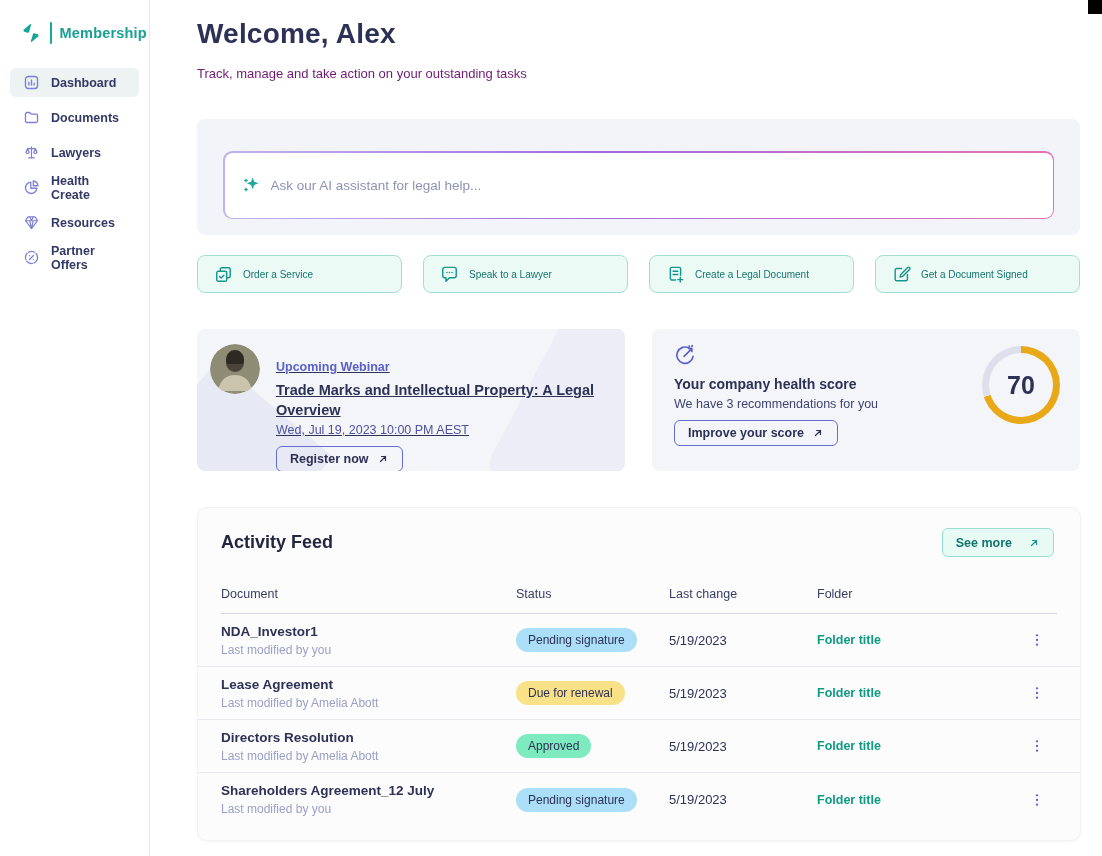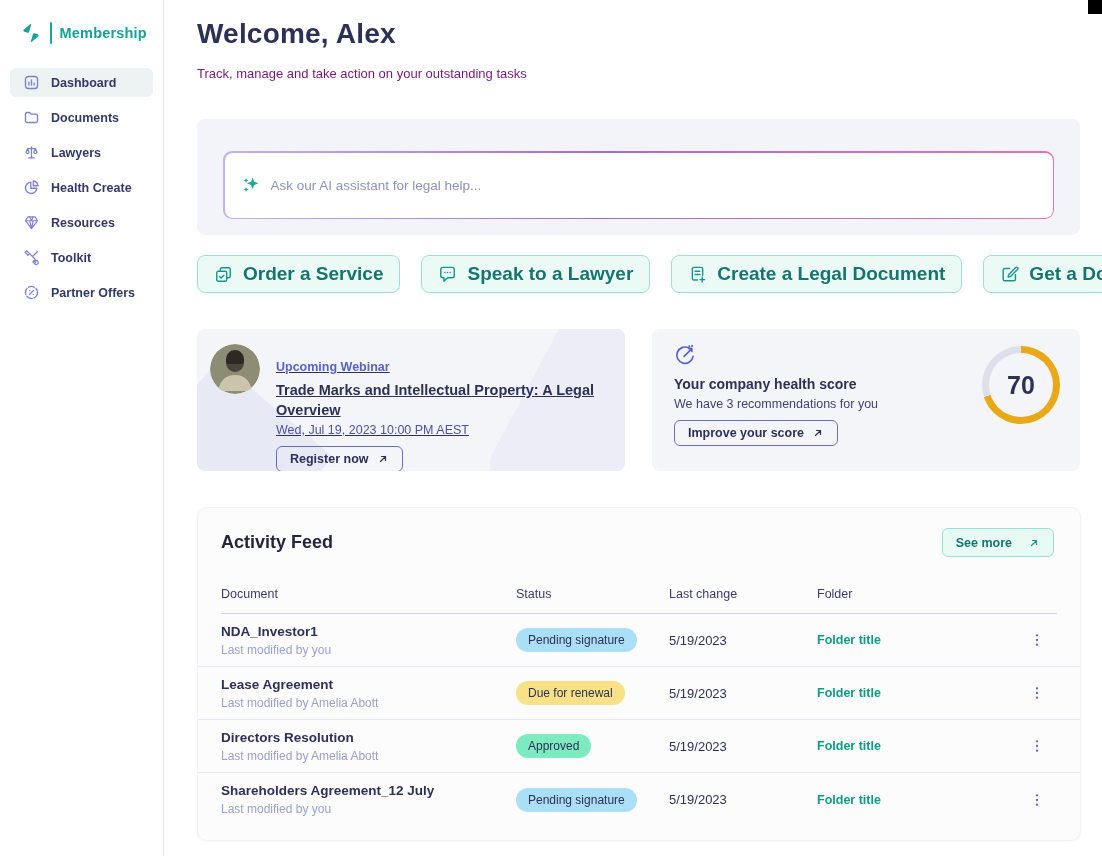--- a/index.html
+++ b/index.html
@@ -1,20 +1,20 @@
 <!DOCTYPE html>
 <html><head>
 <meta charset="utf-8">
 <style>
   * { margin:0; padding:0; box-sizing:border-box; }
   html,body { width:1102px; height:856px; background:#ffffff; font-family:"Liberation Sans", sans-serif; color:#2d3156; overflow:hidden; }
   .page { position:relative; width:1102px; height:856px; background:#fff; }
 
   
-  .sidebar { position:absolute; left:0; top:0; width:164px; height:856px; background:#fff; border-right:1px solid #e9e9ef; padding:22px 0 0 0; }
+  .sidebar { position:absolute; left:0; top:0; width:150px; height:856px; background:#fff; border-right:1px solid #e9e9ef; padding:22px 0 0 0; }
   .logo { display:flex; align-items:center; gap:8px; padding-left:20px; }
   .logo-mark { width:22px; height:22px; flex:0 0 auto; }
   .logo-divider { width:1.5px; height:22px; background:#17a79c; border-radius:1px; }
   .logo-text { color:#17a094; font-size:14.5px; font-weight:700; letter-spacing:.2px; }
   .nav { margin-top:24px; padding:0 10px; display:flex; flex-direction:column; gap:6px; }
   .nav-item { display:flex; align-items:center; gap:11px; height:29px; padding:0 8px 0 13px; border-radius:6px; cursor:pointer; }
   .nav-item.active { background:#edf2f2; }
   .nav-item .nicon { width:17px; height:17px; color:#7b80d6; flex:0 0 auto; display:flex; }
   .nav-item .nlabel { font-size:12.5px; font-weight:700; color:#333965; }
 
@@ -28,21 +28,21 @@
   .ai-border { height:68px; border-radius:9px; padding:1.5px; background:linear-gradient(90deg,#c1b3ef,#a26ae0 45%,#e673b2); }
   .ai-inner { position:relative; height:100%; background:#fff; border-radius:8px; display:flex; align-items:center; }
   .ai-sparkle { position:absolute; left:16px; top:50%; transform:translateY(-50%); width:20px; height:20px; color:#1fa89b; }
   .ai-input { width:100%; height:100%; border:none; outline:none; background:transparent; border-radius:8px; padding-left:46px; font-size:13.5px; font-family:"Liberation Sans", sans-serif; color:#3f4470; }
   .ai-input::placeholder { color:#8e93b3; }
 
   
   .actions { margin-top:20px; display:flex; gap:21px; }
   .action-btn { flex:1; height:38px; background:#ecfaf6; border:1px solid #a3ded4; border-radius:8px; display:flex; align-items:center; gap:10px; padding:0 16px; cursor:pointer; }
   .action-btn .aicon { width:19px; height:19px; color:#14968c; flex:0 0 auto; display:flex; }
-  .action-btn .alabel { font-size:19px; font-weight:700; color:#14756d; white-space:nowrap; }
+  .action-btn .alabel { font-size:10px; font-weight:400; color:#14756d; white-space:nowrap; }
 
   
   .cards-row { margin-top:36px; display:flex; gap:27px; }
   .card { background:#f4f5f9; border-radius:8px; position:relative; overflow:hidden; }
   .webinar-card { width:428px; height:142px; }
   .decor1 { position:absolute; left:-45px; bottom:-70px; width:150px; height:150px; background:#e3e4f2; transform:rotate(40deg); opacity:.75; }
   .decor2 { position:absolute; right:-70px; top:-30px; width:170px; height:230px; background:#e6e7f4; transform:rotate(28deg); border-radius:26px; opacity:.6; }
   .webinar-avatar { position:absolute; left:13px; top:15px; width:50px; height:50px; border-radius:50%; overflow:hidden; }
   .webinar-body { position:absolute; left:79px; top:31px; width:330px;text-decoration:underline; }
   .webinar-eyebrow { font-size:12.5px; font-weight:700; color:#5a61c9; }
@@ -141,28 +141,20 @@
         <span class="nicon">
           <svg viewBox="0 0 24 24" fill="none" stroke="currentColor" stroke-width="1.7" stroke-linejoin="round">
               <path d="M7 4h10l3.5 5.5L12 20.5 3.5 9.5z"></path>
               <path d="M3.5 9.5h17M9.5 4l2.5 5.5L14.5 4M12 20.5 9.5 9.5M12 20.5l2.5-11"></path>
             </svg>
         </span>
         <span class="nlabel">Resources</span>
       </div>
       <div class="nav-item">
         <span class="nicon">
-          <svg viewBox="0 0 24 24" fill="none" stroke="currentColor" stroke-width="1.8" stroke-linecap="round" stroke-linejoin="round">
-              <path d="M9.5 6.5 5 2.5l-2 2 4 4.5M9.5 6.5l9 9.5M9.5 6.5l-2.5 2.5M18.5 16a3 3 0 1 1-2.5 4.8l2-2.3-1.5-1.5-2.3 2a3 3 0 0 1 4.3-3zM14 10l6.5-6.5"></path>
-            </svg>
-        </span>
-        <span class="nlabel">Toolkit</span>
-      </div>
-      <div class="nav-item">
-        <span class="nicon">
           <svg viewBox="0 0 24 24" fill="none" stroke="currentColor" stroke-width="1.8" stroke-linecap="round">
               <circle cx="12" cy="12" r="8.5" stroke-dasharray="9 2.5"></circle>
               <path d="M9.2 14.8l5.6-5.6"></path>
               <circle cx="9.4" cy="9.4" r="1" fill="currentColor" stroke="none"></circle>
               <circle cx="14.6" cy="14.6" r="1" fill="currentColor" stroke="none"></circle>
             </svg>
         </span>
         <span class="nlabel">Partner Offers</span>
       </div>
     </nav>

